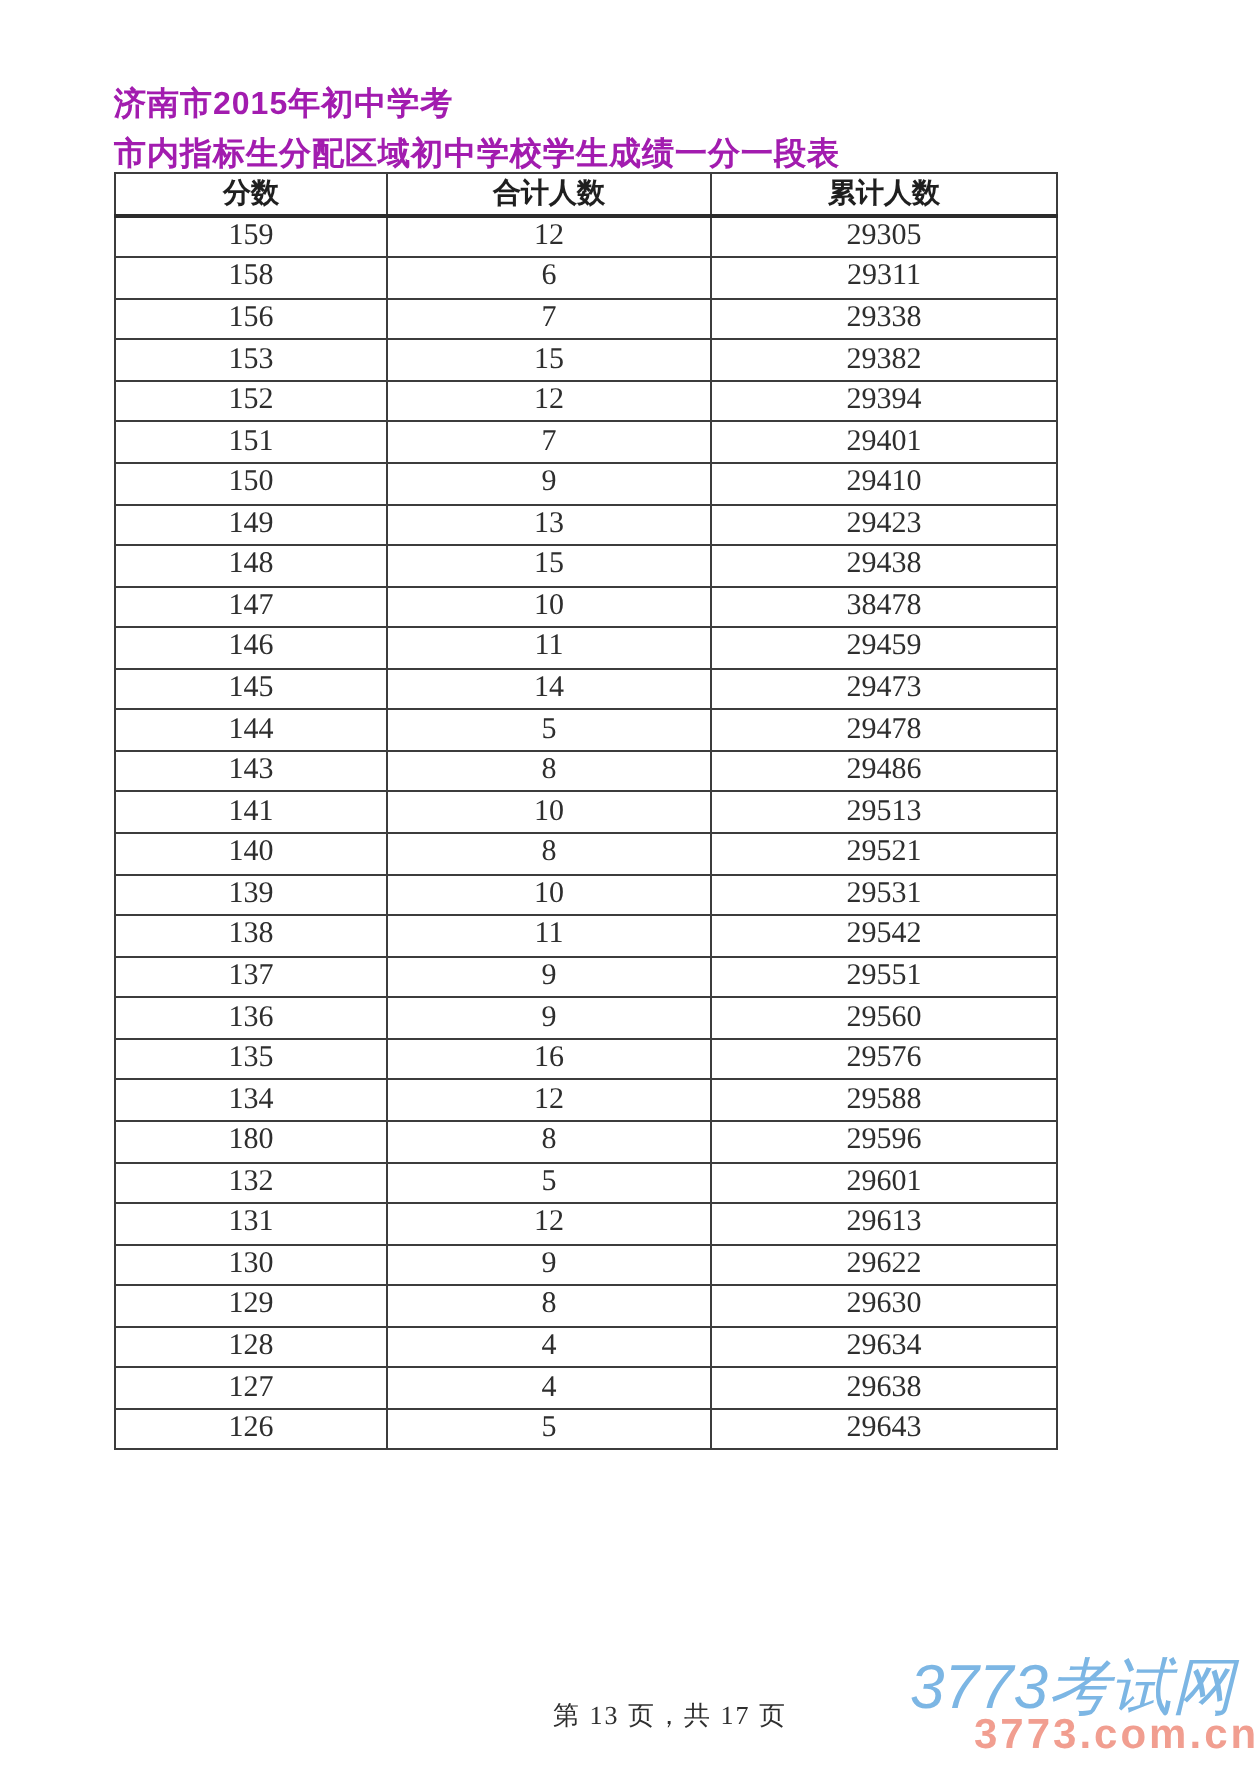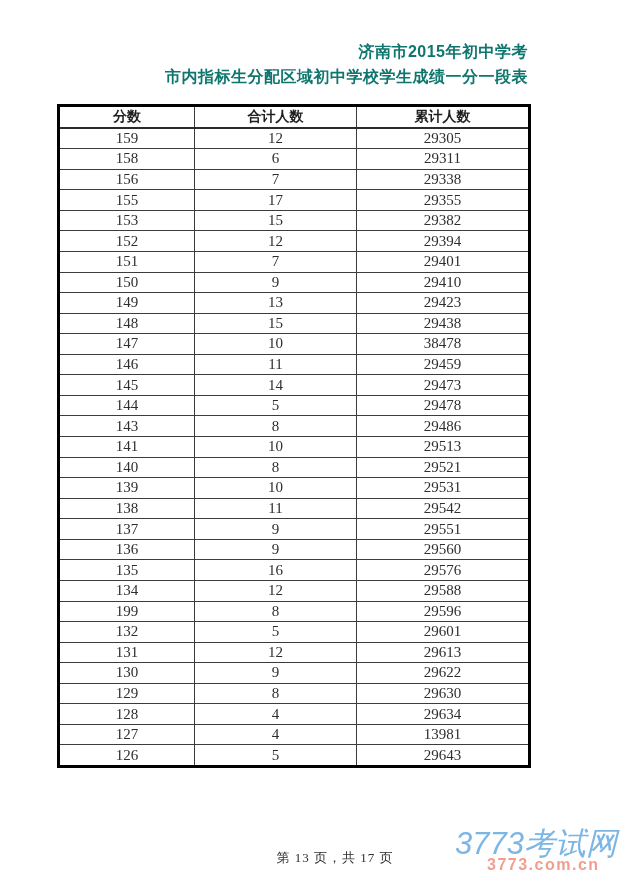--- a/index.html
+++ b/index.html
@@ -6,37 +6,37 @@
   body {
     width: 630px; height: 890px;
     background: #ffffff;
     position: relative;
     font-family: "Liberation Sans", sans-serif;
     overflow: hidden;
   }
   .title-line {
     position: absolute;
     left: 57px; width: 471px;
-    text-align: right;
+    text-align: left;
     font-weight: bold;
-    color: #0f766e;
+    color: #a21caf;
     font-size: 16px;
     letter-spacing: 0.5px;
     white-space: nowrap;
   }
   #title1 { top: 42px; }
   #title2 { top: 67px; }
 
   table.score-table {
     position: absolute;
-    left: 57px; top: 104px;
+    left: 57px; top: 86px;
     width: 471px;
     border-collapse: collapse;
     table-layout: fixed;
-    border: 3px solid #000000;
+    border: 1px solid #000000;
   }
   .score-table th, .score-table td {
     border: 1px solid #3c3c3c;
     text-align: center;
     vertical-align: middle;
     padding: 0;
     height: 19.57px;
     overflow: hidden;
     white-space: nowrap;
   }
@@ -71,21 +71,21 @@
     font-size: 31px;
     font-weight: normal;
     font-style: italic;
     white-space: nowrap;
     letter-spacing: 0px;
     text-shadow: 0 0 1px rgba(255,255,255,0.6);
   }
   .wm-domain {
     position: absolute;
     left: 487px; top: 856px;
-    font-size: 16px;
+    font-size: 21px;
     font-weight: bold;
     letter-spacing: 1.5px;
     white-space: nowrap;
   }
 </style>
 </head>
 <body>
 
 <div class="title-line" id="title1">济南市2015年初中学考</div>
 
@@ -114,25 +114,20 @@
         <td>158</td>
         <td>6</td>
         <td>29311</td>
       </tr>
       <tr>
         <td>156</td>
         <td>7</td>
         <td>29338</td>
       </tr>
       <tr>
-        <td>155</td>
-        <td>17</td>
-        <td>29355</td>
-      </tr>
-      <tr>
         <td>153</td>
         <td>15</td>
         <td>29382</td>
       </tr>
       <tr>
         <td>152</td>
         <td>12</td>
         <td>29394</td>
       </tr>
       <tr>
@@ -214,21 +209,21 @@
         <td>135</td>
         <td>16</td>
         <td>29576</td>
       </tr>
       <tr>
         <td>134</td>
         <td>12</td>
         <td>29588</td>
       </tr>
       <tr>
-        <td>199</td>
+        <td>180</td>
         <td>8</td>
         <td>29596</td>
       </tr>
       <tr>
         <td>132</td>
         <td>5</td>
         <td>29601</td>
       </tr>
       <tr>
         <td>131</td>
@@ -246,21 +241,21 @@
         <td>29630</td>
       </tr>
       <tr>
         <td>128</td>
         <td>4</td>
         <td>29634</td>
       </tr>
       <tr>
         <td>127</td>
         <td>4</td>
-        <td>13981</td>
+        <td>29638</td>
       </tr>
       <tr>
         <td>126</td>
         <td>5</td>
         <td>29643</td>
       </tr>
     </tbody>
 </table>
 
 <div class="page-footer">第 13 页，共 17 页</div>

